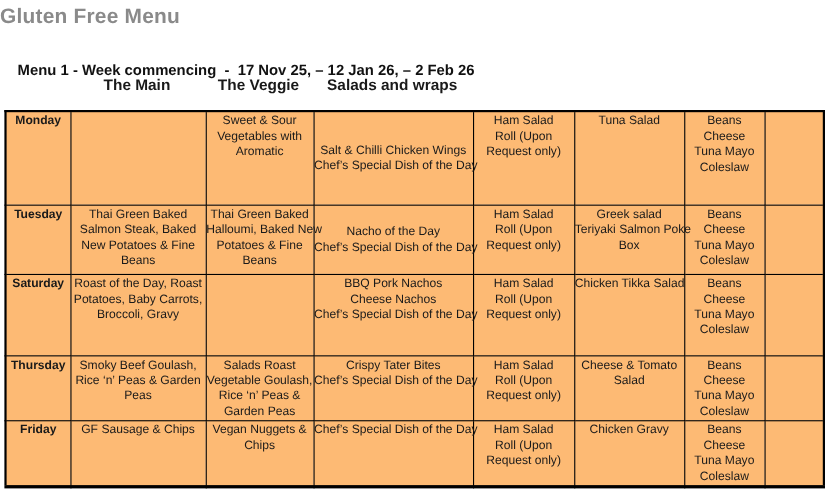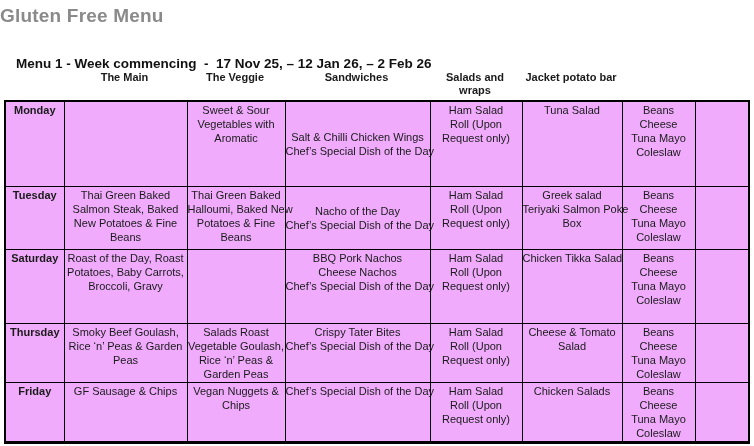--- a/index.html
+++ b/index.html
@@ -9,28 +9,28 @@
 
   .doc-title { position:absolute; top:5px; left:0; width:100%;
     font-size:19px; font-weight:bold; color:#8a8a8a;
     letter-spacing:0.2px; }
 
   .doc-subtitle { position:absolute; top:56px; left:16px; font-size:13.5px;
     font-weight:bold; color:#111; white-space:pre; }
 
   .header-row { position:absolute; top:71px; left:4px; width:744px;
     display:grid; grid-template-columns:59px 123px 98px 145px 92px 100px 73px 54px; }
-  .header-cell { font-size:11px; font-weight:bold; text-align:center;
+  .header-cell { font-size:14px; font-weight:bold; text-align:center;
     line-height:13px; }
   .u-go { text-decoration:underline; text-decoration-color:#2f5bc0; }
 
   table.menu-table { position:absolute; top:100px; left:4px; width:744px;
     border-collapse:collapse; table-layout:fixed;
     border:2px solid #000; border-bottom-width:3px; }
-  table.menu-table td { border:1px solid #000; background:#f0abfc;
+  table.menu-table td { border:1px solid #000; background:#fdba74;
     vertical-align:top; font-size:11px; line-height:14px; padding:1px 0;
     text-align:center; overflow:visible; }
   td.day-cell { font-weight:bold; }
   td.cell div { white-space:nowrap; }
   tr.row-0 { height:85px; }
   tr.row-1 { height:63px; }
   tr.row-2 { height:74px; }
   tr.row-3 { height:58px; }
   tr.row-4 { height:58px; }
   tr.row-0 td.col-grab, tr.row-1 td.col-grab { vertical-align:middle; }
@@ -41,23 +41,21 @@
 <div class="page">
 
   <div class="doc-title">Gluten Free Menu</div>
 
   <div class="doc-subtitle">Menu 1 - Week commencing  -  17 Nov 25, – 12 Jan 26, – 2 Feb 26</div>
 
   <div class="header-row">
     <div class="header-cell"></div>
     <div class="header-cell">The Main</div>
     <div class="header-cell">The Veggie</div>
-    <div class="header-cell">Sandwiches</div>
     <div class="header-cell">Salads and wraps</div>
-    <div class="header-cell">Jacket potato bar</div>
   </div>
 
   <table class="menu-table">
     <colgroup>
       <col style="width:59px">
         <col style="width:123px">
         <col style="width:98px">
         <col style="width:145px">
       <col style="width:92px">
         <col style="width:100px">
@@ -203,21 +201,21 @@
           </td>
           <td class="cell col-grab">
             <div>Chef’s Special Dish of the Day</div>
           </td>
           <td class="cell col-sandwiches">
             <div>Ham Salad</div>
             <div>Roll (Upon</div>
             <div>Request only)</div>
           </td>
           <td class="cell col-salads">
-            <div>Chicken Salads</div>
+            <div>Chicken Gravy</div>
           </td>
           <td class="cell col-jacket">
             <div>Beans</div>
             <div>Cheese</div>
             <div>Tuna Mayo</div>
             <div>Coleslaw</div>
           </td>
           <td class="cell col-hot_pasta"></td>
         </tr>
       </tbody>

